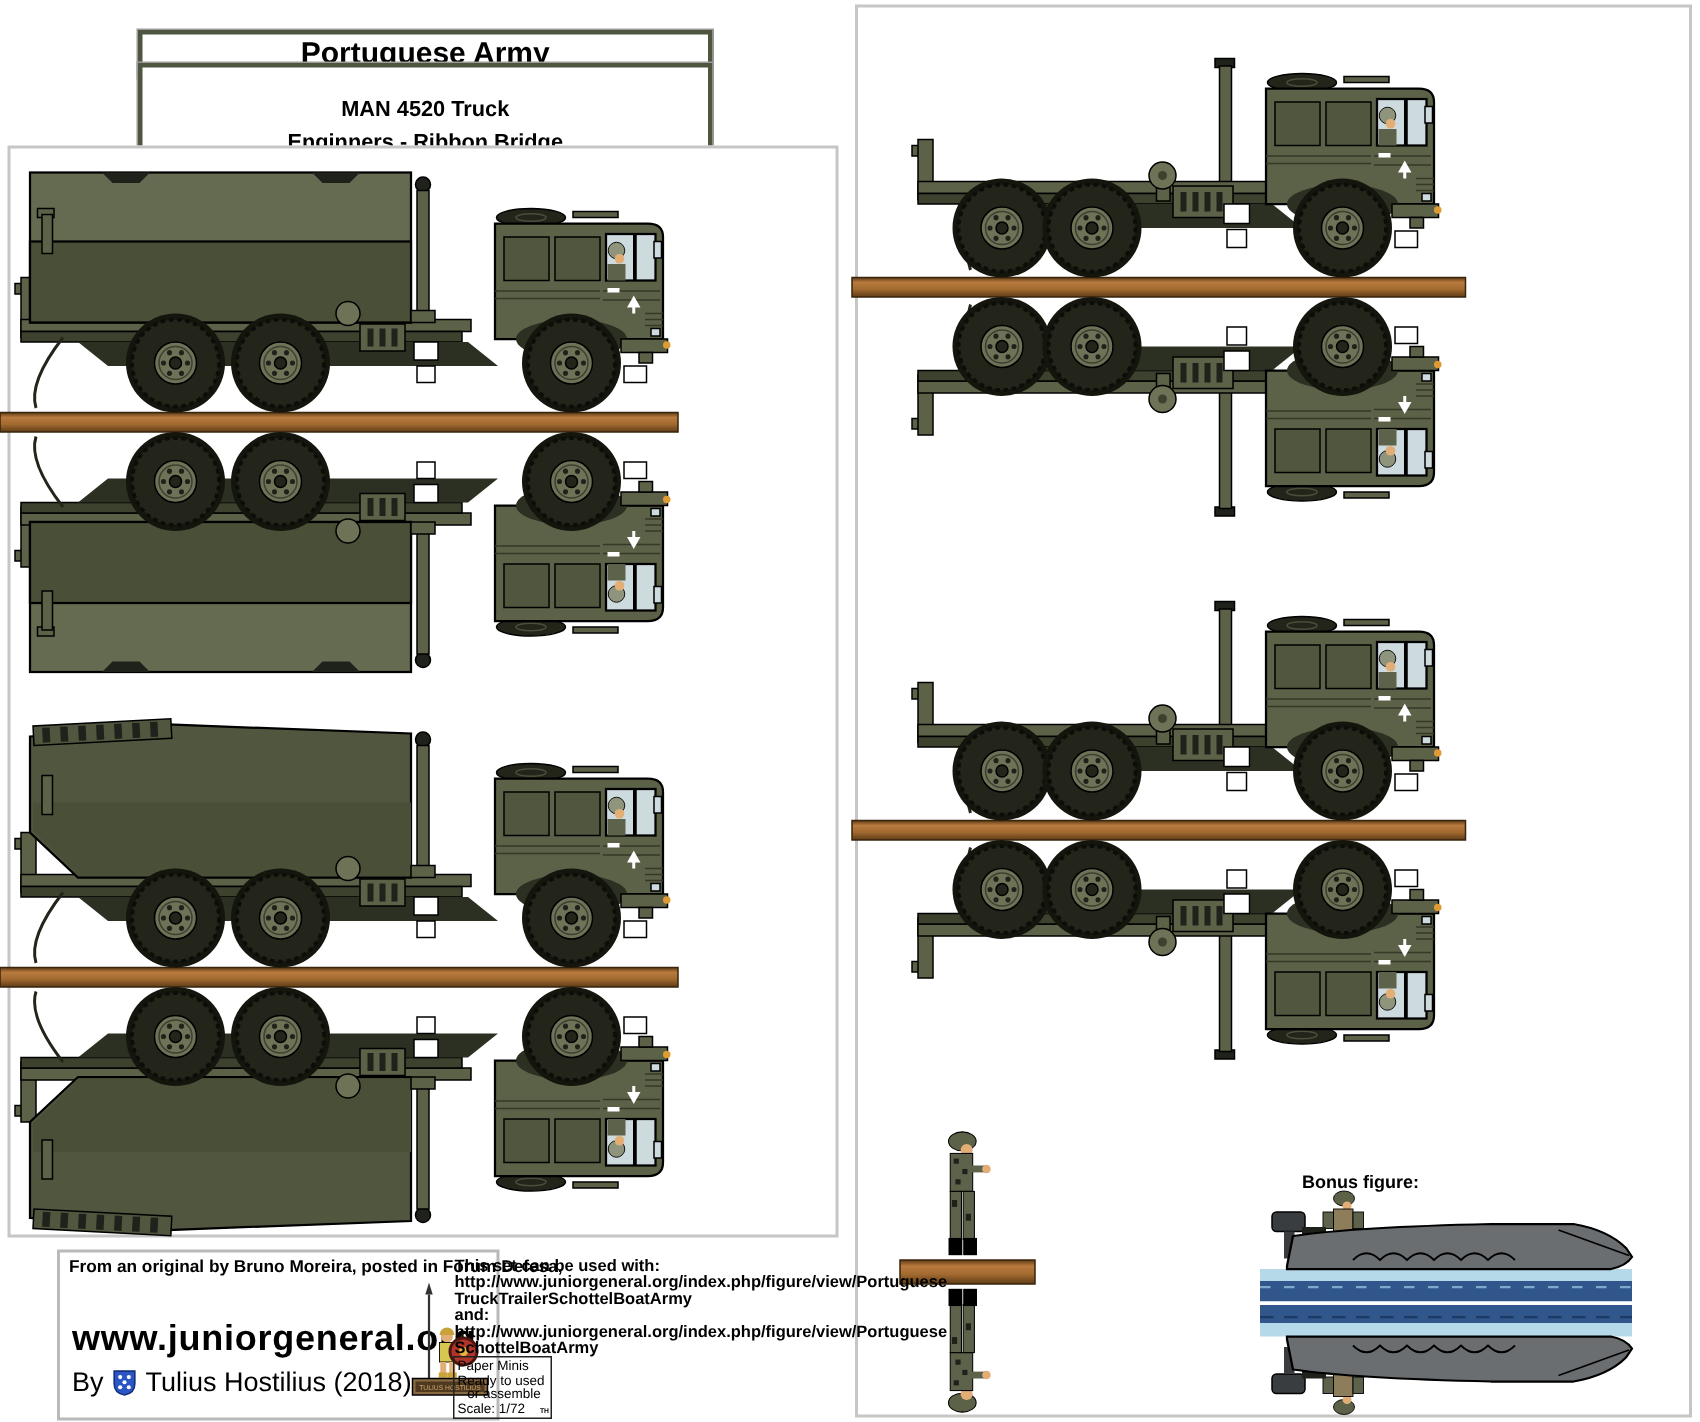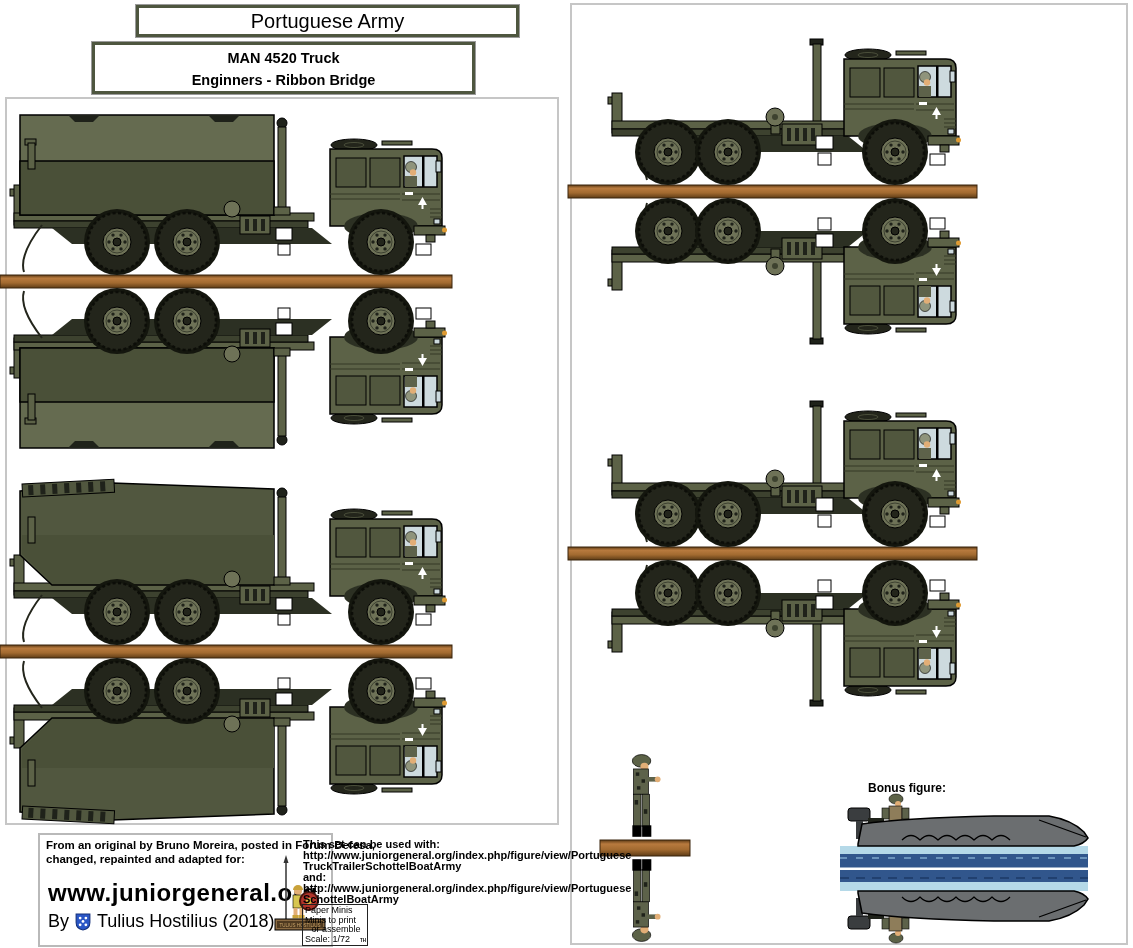--- a/index.html
+++ b/index.html
@@ -1,22 +1,22 @@
 <!DOCTYPE html>
 <html style="--olive: #5c6247; --olive-dark: #3d422f; --panel-win: #51573e; --under: #2c3023; --load-top: #656b50; --load-bottom: #4a5038; --load-slope: #51573f; --dark: #1f221a; --tire: #23251b; --tire-dark: #14160e; --hub: #6e7257; --glass: #cddade; --skin: #e2ae76; --camo: #5d624a; --helmet: #8f947c; --vest: #8e7d5a; --orange: #df9b33; --brown: #a86f36; --brown-light: #c08448; --brown-dark: #5e3c16; --water-dark: #31568c; --water-light: #b5d9e8; --boat-gray: #6b6e70; --motor: #3a3d3f; --title-border: #4e563f; --panel-border: #c6c6c6; --shield-blue: #2a56c6; --roman-red: #b0342a; --base-brown: #8a6a42;"><head>
 <meta charset="utf-8">
 <style>
   html,body{margin:0;padding:0;background:#fff;}
   .page{position:relative;width:1133px;height:948px;background:#fff;overflow:hidden;
         font-family:"Liberation Sans", sans-serif;color:#000;}
   
   .title-box{position:absolute;left:92px;width:377px;background:#fff;border:3px solid var(--title-border);
              box-shadow:0 0 0 1px #9b9b9b;text-align:center;}
-  .title-box.t1{top:5px;height:26px;font-size:20px;font-weight:normal;line-height:26px;margin-left:44px;}
-  .title-box.t2{top:42px;height:44px;font-size:14.5px;font-weight:bold;line-height:22px;padding-top:2px;}
+  .title-box.t1{top:20px;height:26px;font-size:20px;font-weight:bold;line-height:26px;}
+  .title-box.t2{top:42px;height:44px;font-size:14.5px;font-weight:bold;line-height:22px;padding-top:17px;}
   .panel{position:absolute;border:2px solid var(--panel-border);background:#fff;}
   .left-panel{left:5px;top:97px;width:550px;height:724px;}
   .right-panel{left:570px;top:3px;width:554px;height:938px;}
   .attr-box{position:absolute;left:2px;top:833px;width:291px;height:110px;border:2px solid #b9b9b9;margin-left:36px;}
   .attr-small{position:absolute;left:6px;top:3px;font-size:11.5px;font-weight:bold;line-height:14px;white-space:nowrap;}
   .attr-site{position:absolute;left:8px;top:44px;font-size:24px;font-weight:bold;letter-spacing:.5px;}
   .attr-by{position:absolute;left:8px;top:76px;font-size:18px;font-weight:normal;display:flex;align-items:center;gap:6px;}
   .roman-wrap{position:absolute;right:2px;top:18px;}
   .usage{position:absolute;left:303px;top:839px;width:262px;font-size:11px;font-weight:bold;line-height:11px;}
   .print-box{position:absolute;left:302px;top:904px;width:62px;height:39px;border:1px solid #222;
@@ -290,21 +290,20 @@
       <rect x="0" y="79.5" width="248" height="2.5" fill="#ffffff"></rect>
       <rect x="0" y="94" width="248" height="9" class="f-waterL"></rect>
       <use href="#boatFig" transform="translate(4,6)"></use>
       <use href="#boatFig" transform="translate(4,155) scale(1,-1)"></use>
     </svg>
   </div>
 
   <div class="attr-box">
     <div class="attr-small">
       <div>From an original by Bruno Moreira, posted in Forum Defesa,</div>
-      <div>changed, repainted and adapted for:</div>
     </div>
     <div class="attr-site">www.juniorgeneral.org</div>
     <div class="attr-by">
       <span>By</span>
       <svg width="16" height="18" viewBox="0 0 15 17">
         <path d="M1,1 h13 v8 q0,6 -6.5,7 Q1,15 1,9 Z" fill="var(--shield-blue)" stroke="#14307a"></path>
         <circle cx="4.8" cy="4.8" r="1.3" fill="#fff"></circle>
           <circle cx="10.2" cy="4.8" r="1.3" fill="#fff"></circle>
         <circle cx="7.5" cy="8" r="1.3" fill="#fff"></circle>
         <circle cx="4.8" cy="11.2" r="1.3" fill="#fff"></circle>
@@ -323,19 +322,19 @@
     <div>This set can be used with:</div>
     <div>http://www.juniorgeneral.org/index.php/figure/view/Portuguese</div>
     <div>TruckTrailerSchottelBoatArmy</div>
     <div>and:</div>
     <div>http://www.juniorgeneral.org/index.php/figure/view/Portuguese</div>
     <div>SchottelBoatArmy</div>
   </div>
 
   <div class="print-box">
     <div>Paper Minis</div>
-    <div>Minis to print</div>
+    <div>Ready to used</div>
     <div style="text-align:center">or assemble</div>
     <div>Scale: 1/72</div>
     <span class="th">TH</span>
   </div>
 
 </div>
 
 </body></html>

